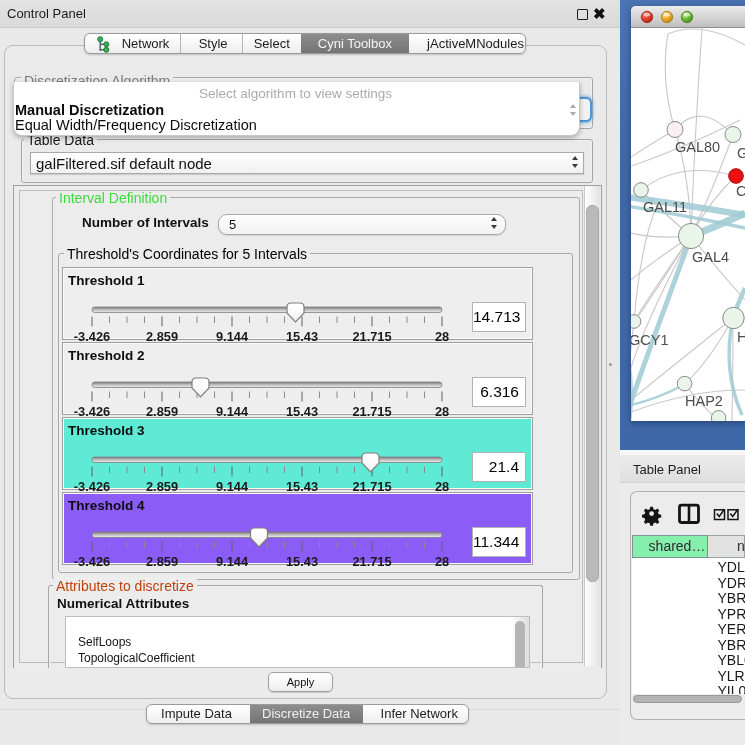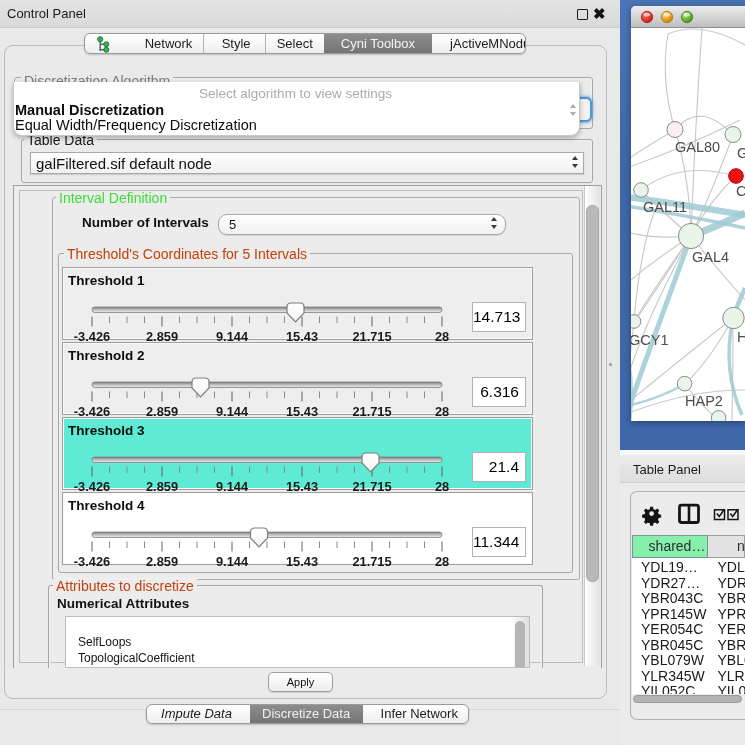--- a/index.html
+++ b/index.html
@@ -19,21 +19,21 @@
 <div class="abs" style="left:0;top:0;width:620px;height:745px;background:#e9e9e9;"></div>
 
 <div class="abs" style="left:0;top:0;width:620px;height:27px;background:linear-gradient(#e3e3e3,#dadada);border-bottom:1px solid #cccccc;"></div>
 <div class="abs" style="left:7px;top:6px;font-size:13px;color:#1b1b1b;">Control Panel</div>
 <div class="abs" style="left:577px;top:9px;width:9px;height:9px;border:1.6px solid #1b1b1b;border-radius:1px;"></div>
 <div class="abs" style="left:593px;top:5px;font-size:15px;font-weight:bold;color:#111;">✖</div>
 
 <div class="abs" style="left:4px;top:45px;width:601px;height:652px;background:#eaeaea;border:1px solid #bdbdbd;border-radius:9px;"></div>
 
 <div class="abs" style="left:84px;top:33px;width:440px;height:19px;background:linear-gradient(#ffffff,#eeeeee);border:1px solid #9b9b9b;border-radius:6px;box-shadow:0 1px 2px rgba(0,0,0,.18);overflow:hidden;white-space:nowrap;font-size:13px;">
- <div class="tseg" style="width:95px;margin-left:23px;"><span style="padding-left:26px;">Network</span></div><div style="display:inline-block;width:1px;height:100%;background:#b5b5b5;"></div>
+ <div class="tseg" style="width:95px;"><span style="padding-left:26px;">Network</span></div><div style="display:inline-block;width:1px;height:100%;background:#b5b5b5;"></div>
  <div class="tseg" style="width:57px;">Style</div><div style="display:inline-block;width:1px;height:100%;background:#b5b5b5;"></div>
  <div class="tseg" style="width:51px;">Select</div>
  <div class="tseg" style="width:108px;background:linear-gradient(#8d8d8d,#747474);color:#f4f4f4;">Cyni Toolbox</div>
  <div class="tseg" style="width:126px;">jActiveMNodules</div>
 </div>
 
 <svg class="abs" style="left:96px;top:36px;" width="15" height="17" viewBox="0 0 15 17">
  <path d="M4.2 4.5 L4.2 15 M4.2 8.3 L9.8 8.3 M4.2 13.8 L9.8 13.8" stroke="#5b6270" stroke-width="1.5" fill="none"></path>
  <circle cx="4.2" cy="3.2" r="2.5" fill="#3fae58" stroke="#1f7a35" stroke-width="1"></circle>
  <circle cx="10.3" cy="8.3" r="2.5" fill="#3fae58" stroke="#1f7a35" stroke-width="1"></circle>
@@ -69,21 +69,21 @@
 <div class="gbox" style="left:52px;top:197px;width:526px;height:381px;border-color:#a9a9a9;"></div>
 <div class="grouplab" style="left:56px;top:191px;color:#3add3a;background:#ececec;">Interval Definition</div>
 <div class="abs" style="left:82px;top:215px;font-size:13.5px;font-weight:bold;color:#111;">Number of Intervals</div>
 <div class="combo" style="left:218px;top:214px;width:286px;height:19px;border-radius:9px;">
  <span style="position:absolute;left:10px;top:2px;">5</span>
 </div>
 <div class="ar" style="left:491px;top:217px;border-left-width:3.5px;border-right-width:3.5px;border-bottom:4.5px solid #3a3a3a;"></div>
 <div class="ar" style="left:491px;top:225px;border-left-width:3.5px;border-right-width:3.5px;border-top:4.5px solid #3a3a3a;"></div>
 
 <div class="gbox" style="left:58px;top:253px;width:513px;height:318px;"></div>
-<div class="grouplab" style="left:64px;top:247px;color:#c2410c;background:#ececec;">Threshold's Coordinates for 5 Intervals</div>
+<div class="grouplab" style="left:64px;top:247px;color:#000000;background:#ececec;">Threshold's Coordinates for 5 Intervals</div>
 
 <div class="abs" style="left:62px;top:267px;width:469px;height:71px;background:#eeeeee;border:1px solid #9f9f9f;box-shadow:inset 0 0 0 1px #fafafa;">
     <div class="abs" style="left:5px;top:5px;font-size:13.5px;font-weight:bold;color:#0d0d0d;">Threshold 1</div>
     <svg width="471" height="73" style="position:absolute;left:0;top:0;">
       <defs>
         <linearGradient id="tg" x1="0" y1="0" x2="0" y2="1">
           <stop offset="0" stop-color="#787878"></stop>
           <stop offset="0.45" stop-color="#b9b9b9"></stop>
           <stop offset="1" stop-color="#efefef"></stop>
         </linearGradient>
@@ -212,21 +212,21 @@
       <text x="29" y="72.5" font-size="12.8" font-weight="bold" fill="#1a1a1a" text-anchor="middle" font-family="Liberation Sans">-3.426</text>
       <text x="99" y="72.5" font-size="12.8" font-weight="bold" fill="#1a1a1a" text-anchor="middle" font-family="Liberation Sans">2.859</text>
       <text x="169" y="72.5" font-size="12.8" font-weight="bold" fill="#1a1a1a" text-anchor="middle" font-family="Liberation Sans">9.144</text>
       <text x="239" y="72.5" font-size="12.8" font-weight="bold" fill="#1a1a1a" text-anchor="middle" font-family="Liberation Sans">15.43</text>
       <text x="309" y="72.5" font-size="12.8" font-weight="bold" fill="#1a1a1a" text-anchor="middle" font-family="Liberation Sans">21.715</text>
       <text x="379" y="72.5" font-size="12.8" font-weight="bold" fill="#1a1a1a" text-anchor="middle" font-family="Liberation Sans">28</text>
       <path d="M299.0 45.0 L299.0 39.0 Q299.0 35.0 303.0 35.0 L312.0 35.0 Q316.0 35.0 316.0 39.0 L316.0 45.0 L307.5 54.0 Z" fill="url(#thg)" stroke="#7e7e7e" stroke-width="1.2"></path>
     </svg>
     <div class="abs" style="left:409px;top:34px;width:46px;height:28px;background:#fff;border:1px solid #b2b2b2;text-align:right;font-size:15.5px;line-height:28px;color:#000;padding-right:6px;">21.4</div>
   </div>
-<div class="abs" style="left:62px;top:492px;width:469px;height:71px;background:#ffffff;border:1px solid #9f9f9f;box-shadow:inset 0 0 0 1px #fafafa;">
+<div class="abs" style="left:62px;top:492px;width:469px;height:71px;background:#8b5cf6;border:1px solid #9f9f9f;box-shadow:inset 0 0 0 1px #fafafa;">
     <div class="abs" style="left:5px;top:5px;font-size:13.5px;font-weight:bold;color:#0d0d0d;">Threshold 4</div>
     <svg width="471" height="73" style="position:absolute;left:0;top:0;">
       <defs>
         <linearGradient id="tg" x1="0" y1="0" x2="0" y2="1">
           <stop offset="0" stop-color="#787878"></stop>
           <stop offset="0.45" stop-color="#b9b9b9"></stop>
           <stop offset="1" stop-color="#efefef"></stop>
         </linearGradient>
         <linearGradient id="thg" x1="0" y1="0" x2="0" y2="1">
           <stop offset="0" stop-color="#ffffff"></stop>
@@ -274,21 +274,21 @@
  <div style="padding:17px 0 0 12px;line-height:16.3px;">SelfLoops<br>TopologicalCoefficient<br>BetweennessCentrality</div>
  <div class="abs" style="right:0;top:0;width:18px;height:50px;background:linear-gradient(90deg,#ffffff,#dedede);"></div>
  <div class="abs" style="right:4px;top:4px;width:10px;height:60px;background:#b5b5b5;border-radius:5px;"></div>
 </div>
 
 <div class="abs" style="left:5px;top:668px;width:599px;height:28px;background:#ebebeb;border-radius:0 0 8px 8px;"></div>
 <div class="abs" style="left:268px;top:672px;width:63px;height:18px;background:linear-gradient(#ffffff,#ededed);border:1px solid #9f9f9f;border-radius:5px;text-align:center;font-size:11px;line-height:18px;color:#111;box-shadow:0 1px 1px rgba(0,0,0,.15);">Apply</div>
 
 <div class="abs" style="left:0;top:709px;width:620px;height:1px;background:#d9d9d9;"></div>
 <div class="abs" style="left:146px;top:704px;width:321px;height:18px;background:linear-gradient(#ffffff,#eeeeee);border:1px solid #9b9b9b;border-radius:6px;box-shadow:0 1px 2px rgba(0,0,0,.18);overflow:hidden;white-space:nowrap;font-size:13px;">
- <div class="tseg" style="width:99px;line-height:18px;font-style:italic;">Impute Data</div>
+ <div class="tseg" style="width:99px;line-height:18px;">Impute Data</div>
  <div class="tseg" style="width:113px;line-height:18px;background:linear-gradient(#8d8d8d,#747474);color:#f0f0f0;">Discretize Data</div>
  <div class="tseg" style="width:106px;line-height:18px;">Infer Network</div>
 </div>
 
 <div class="abs" style="left:609px;top:363px;width:3px;height:3px;border-radius:2px;background:#9a9a9a;"></div>
 
 <div class="abs" style="left:620px;top:0;width:125px;height:450px;background:linear-gradient(160deg,#4a74b4 0%,#3f67a5 35%,#3e68a8 100%);border-bottom:2px solid #2a5391;"></div>
 
 <div class="abs" style="left:631px;top:6px;width:114px;height:415px;background:#ffffff;border-radius:5px 0 0 0;box-shadow:0 2px 6px rgba(0,0,30,.35);"></div>
 <div class="abs" style="left:631px;top:6px;width:114px;height:21px;background:linear-gradient(#ececec,#bfbfbf);border-radius:5px 0 0 0;border-bottom:1px solid #8e8e8e;"></div>
@@ -399,18 +399,17 @@
   <path d="M90.3 10.6 l2.4 2.9 5.2-7.2"></path>
  </g>
 </svg>
 
 <div class="abs" style="left:632px;top:535px;width:76px;height:23px;background:#86efac;border:1px solid #7d929b;box-sizing:border-box;font-size:14px;color:#2e2e2e;text-align:center;text-indent:14px;line-height:21px;">shared…</div>
 <div class="abs" style="left:708px;top:535px;width:37px;height:23px;background:#e2e2e2;border:1px solid #9aa0a4;border-left:none;box-sizing:border-box;font-size:14px;color:#2e2e2e;line-height:21px;">
     <span style="position:absolute;left:29px;">n</span>
   </div>
 
 <div class="abs" style="left:632px;top:558px;width:113px;height:137px;background:#ffffff;overflow:hidden;font-size:14px;color:#1a1a1a;">
- <div style="position:absolute;left:9px;top:2px;line-height:15.55px;">YDL19…<br>YDR27…<br>YBR043C<br>YPR145W<br>YER054C<br>YBR045C<br>YBL079W<br>YLR345W<br>YIL052C</div>
  <div style="position:absolute;left:85.5px;top:2px;line-height:15.55px;">YDL1<br>YDR2<br>YBR0<br>YPR1<br>YER0<br>YBR0<br>YBL0<br>YLR3<br>YIL0</div>
 </div>
 
 <div class="abs" style="left:632px;top:694px;width:113px;height:10px;background:#ececec;"></div>
 <div class="abs" style="left:633px;top:695px;width:109px;height:8px;background:#b3b3b3;border:1px solid #9a9a9a;border-radius:4.5px;box-sizing:border-box;"></div>
 
 </body></html>

